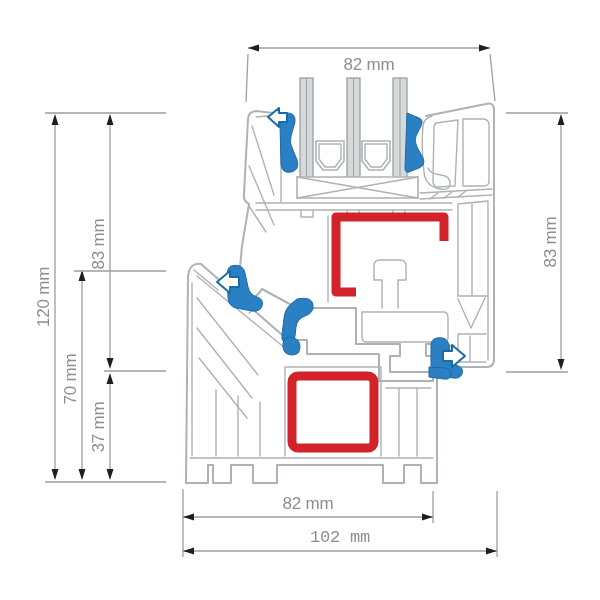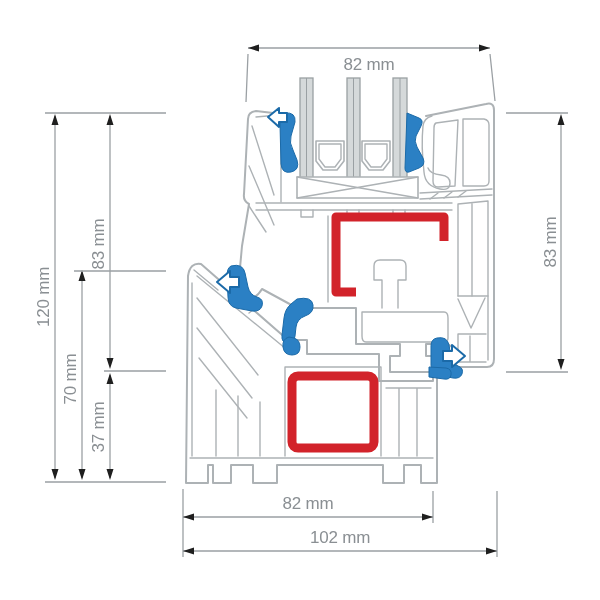--- a/index.html
+++ b/index.html
@@ -151,14 +151,14 @@
   <span class="lbl v" style="left:43px;top:297px;">120 mm</span>
 
   <span class="lbl v" style="left:98px;top:244px;">83 mm</span>
 
   <span class="lbl v" style="left:70px;top:379px;">70 mm</span>
 
   <span class="lbl v" style="left:98px;top:427px;">37 mm</span>
 
   <span class="lbl" style="left:308px;top:503px;">82 mm</span>
 
-  <span class="lbl" style="left:340px;top:537px;">102 mm</span>
+  <span class="lbl" style="left:340px;top:537px;font-family:Liberation Mono, monospace;">102 mm</span>
 </div>
 
 </body></html>

